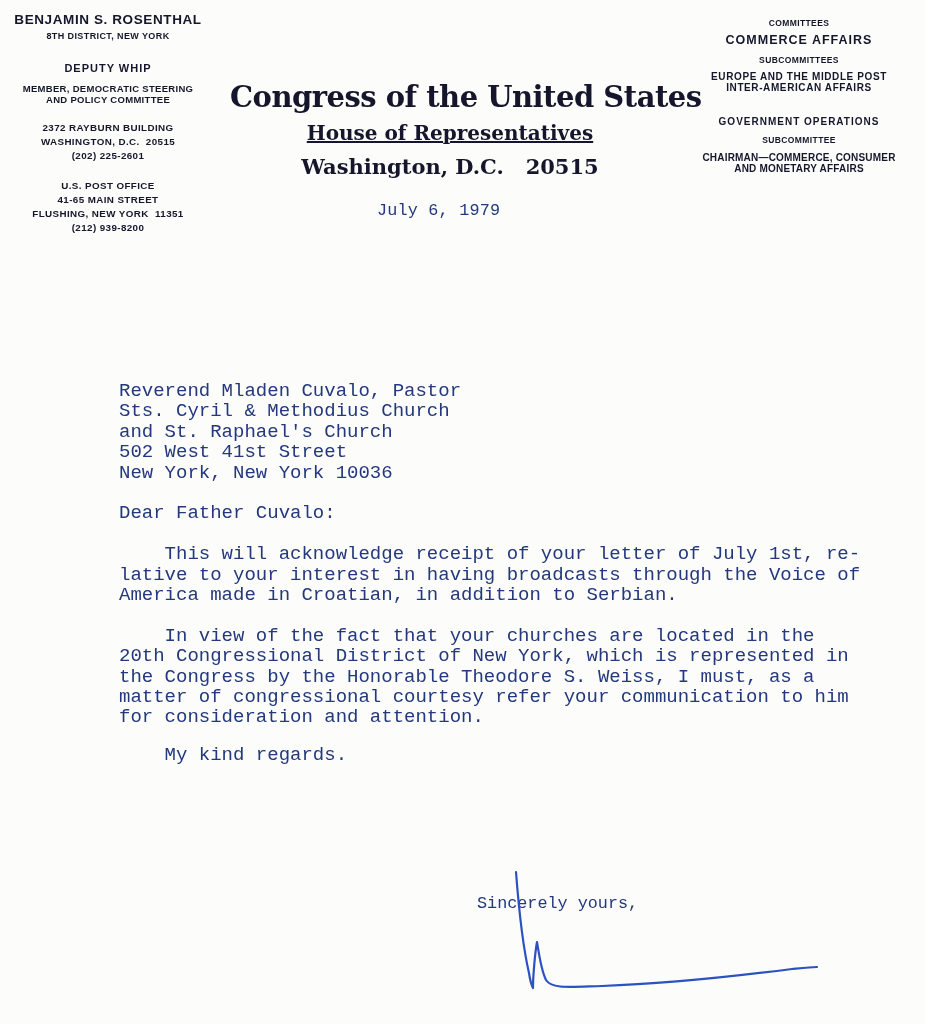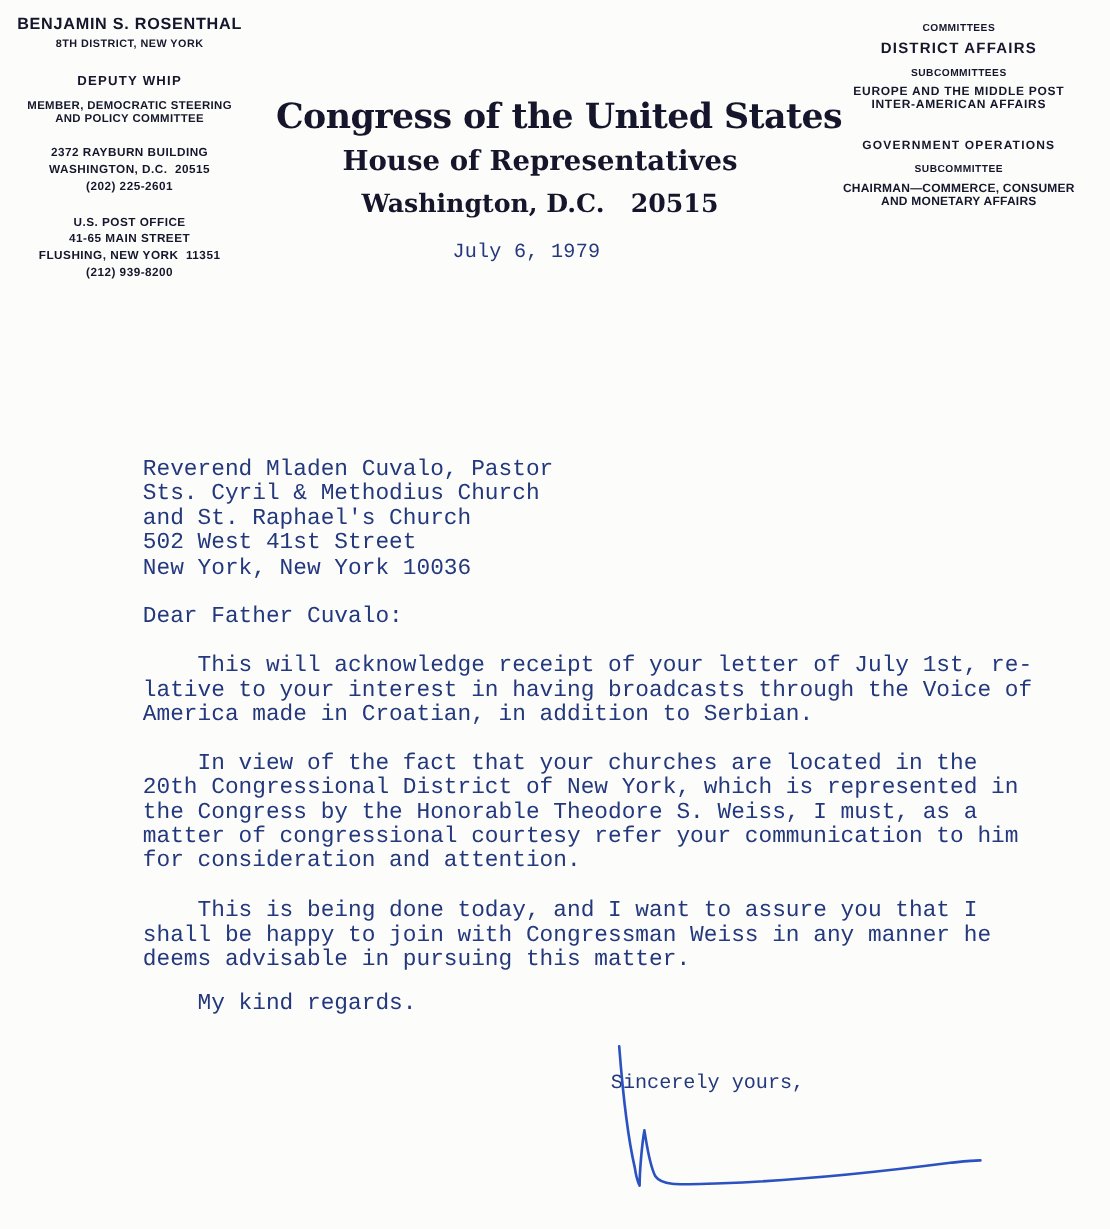--- a/index.html
+++ b/index.html
@@ -24,21 +24,21 @@
   .lh-member { font-size: 9.5px; font-weight: bold; letter-spacing: 0.3px; margin-top: 10px; line-height: 10.5px; }
   .lh-office { font-size: 9.8px; font-weight: bold; letter-spacing: 0.4px; margin-top: 16px; line-height: 14px; }
 
   
   .lh-center {
     position: absolute; left: 230px; top: 80px; width: 440px;
     text-align: center; color: var(--letterhead-ink, #15162b);
     font-family: "DejaVu Serif", serif; font-weight: bold;
   }
   .mast-1 { font-size: 29px; letter-spacing: -0.5px; white-space: pre; }
-  .mast-2 { font-size: 23px; margin-top: 7px; white-space: pre; }
+  .mast-2 { font-size: 20px; margin-top: 7px; white-space: pre; text-decoration: underline; }
   .mast-3 { font-size: 21px; margin-top: 9px; white-space: pre; }
 
   
   .lh-right {
     position: absolute; left: 680px; top: 18px; width: 238px;
     text-align: center; color: var(--letterhead-ink, #15162b);
   }
   .lh-right div { white-space: pre; }
   .cmt-label  { font-size: 8.5px;  font-weight: bold; letter-spacing: 0.4px; }
   .cmt-main   { font-size: 12.5px; font-weight: bold; letter-spacing: 1px; margin-top: 5px; }
@@ -55,21 +55,20 @@
   }
   .body-block { position: absolute; left: 119px; top: 381px; font-size: 19px; line-height: 20.4px; }
   .body-block div { white-space: pre; }
   .addr { margin: 0; }
   .salutation { margin-top: 20.4px; }
   .para { margin-top: 20.4px; }
   .regards { margin-top: 17px; }
   .signoff {
     position: absolute; left: 477px; top: 894px;
     font-size: 16.8px;
-    margin-left: 32px;
   }
 
   
   .signature-svg { position: absolute; left: 440px; top: 858px; }
   .signature-svg path {
     fill: none; stroke: var(--signature-ink, #2b52c0);
     stroke-width: 2.2; stroke-linecap: round; stroke-linejoin: round;
   }
 </style>
 </head>
@@ -87,36 +86,35 @@
   </div>
 
   <div class="lh-center">
     <div class="mast-1">Congress of the United States</div>
     <div class="mast-2">House of Representatives</div>
     <div class="mast-3">Washington, D.C.   20515</div>
   </div>
 
   <div class="lh-right">
     <div class="cmt-label">COMMITTEES</div>
-    <div class="cmt-main">DISTRICT AFFAIRS</div>
+    <div class="cmt-main">COMMERCE AFFAIRS</div>
     <div class="cmt-sublab">SUBCOMMITTEES</div>
     <div class="cmt-sub"><div>EUROPE AND THE MIDDLE POST</div><div>INTER-AMERICAN AFFAIRS</div></div>
     <div class="cmt-main2">GOVERNMENT OPERATIONS</div>
     <div class="cmt-sublab">SUBCOMMITTEE</div>
     <div class="cmt-chair"><div>CHAIRMAN—COMMERCE, CONSUMER</div><div>AND MONETARY AFFAIRS</div></div>
   </div>
 
   <div class="typed date">July 6, 1979</div>
 
   <div class="typed body-block">
     <div class="addr"><div>Reverend Mladen Cuvalo, Pastor</div><div>Sts. Cyril &amp; Methodius Church</div><div>and St. Raphael's Church</div><div>502 West 41st Street</div><div>New York, New York 10036</div></div>
     <div class="salutation">Dear Father Cuvalo:</div>
     <div class="para"><div>    This will acknowledge receipt of your letter of July 1st, re-</div><div>lative to your interest in having broadcasts through the Voice of</div><div>America made in Croatian, in addition to Serbian.</div></div>
     <div class="para"><div>    In view of the fact that your churches are located in the</div><div>20th Congressional District of New York, which is represented in</div><div>the Congress by the Honorable Theodore S. Weiss, I must, as a</div><div>matter of congressional courtesy refer your communication to him</div><div>for consideration and attention.</div></div>
-    <div class="para"><div>    This is being done today, and I want to assure you that I</div><div>shall be happy to join with Congressman Weiss in any manner he</div><div>deems advisable in pursuing this matter.</div></div>
     <div class="regards">    My kind regards.</div>
   </div>
 
   <div class="typed signoff">Sincerely yours,</div>
 
   <svg class="signature-svg" width="400" height="145" viewBox="0 0 400 145" aria-hidden="true">
     <path d="M76,14
              C78,40 82,85 89,115
              C90,122 92,128 93,130
              C93,118 95,95 97,84

